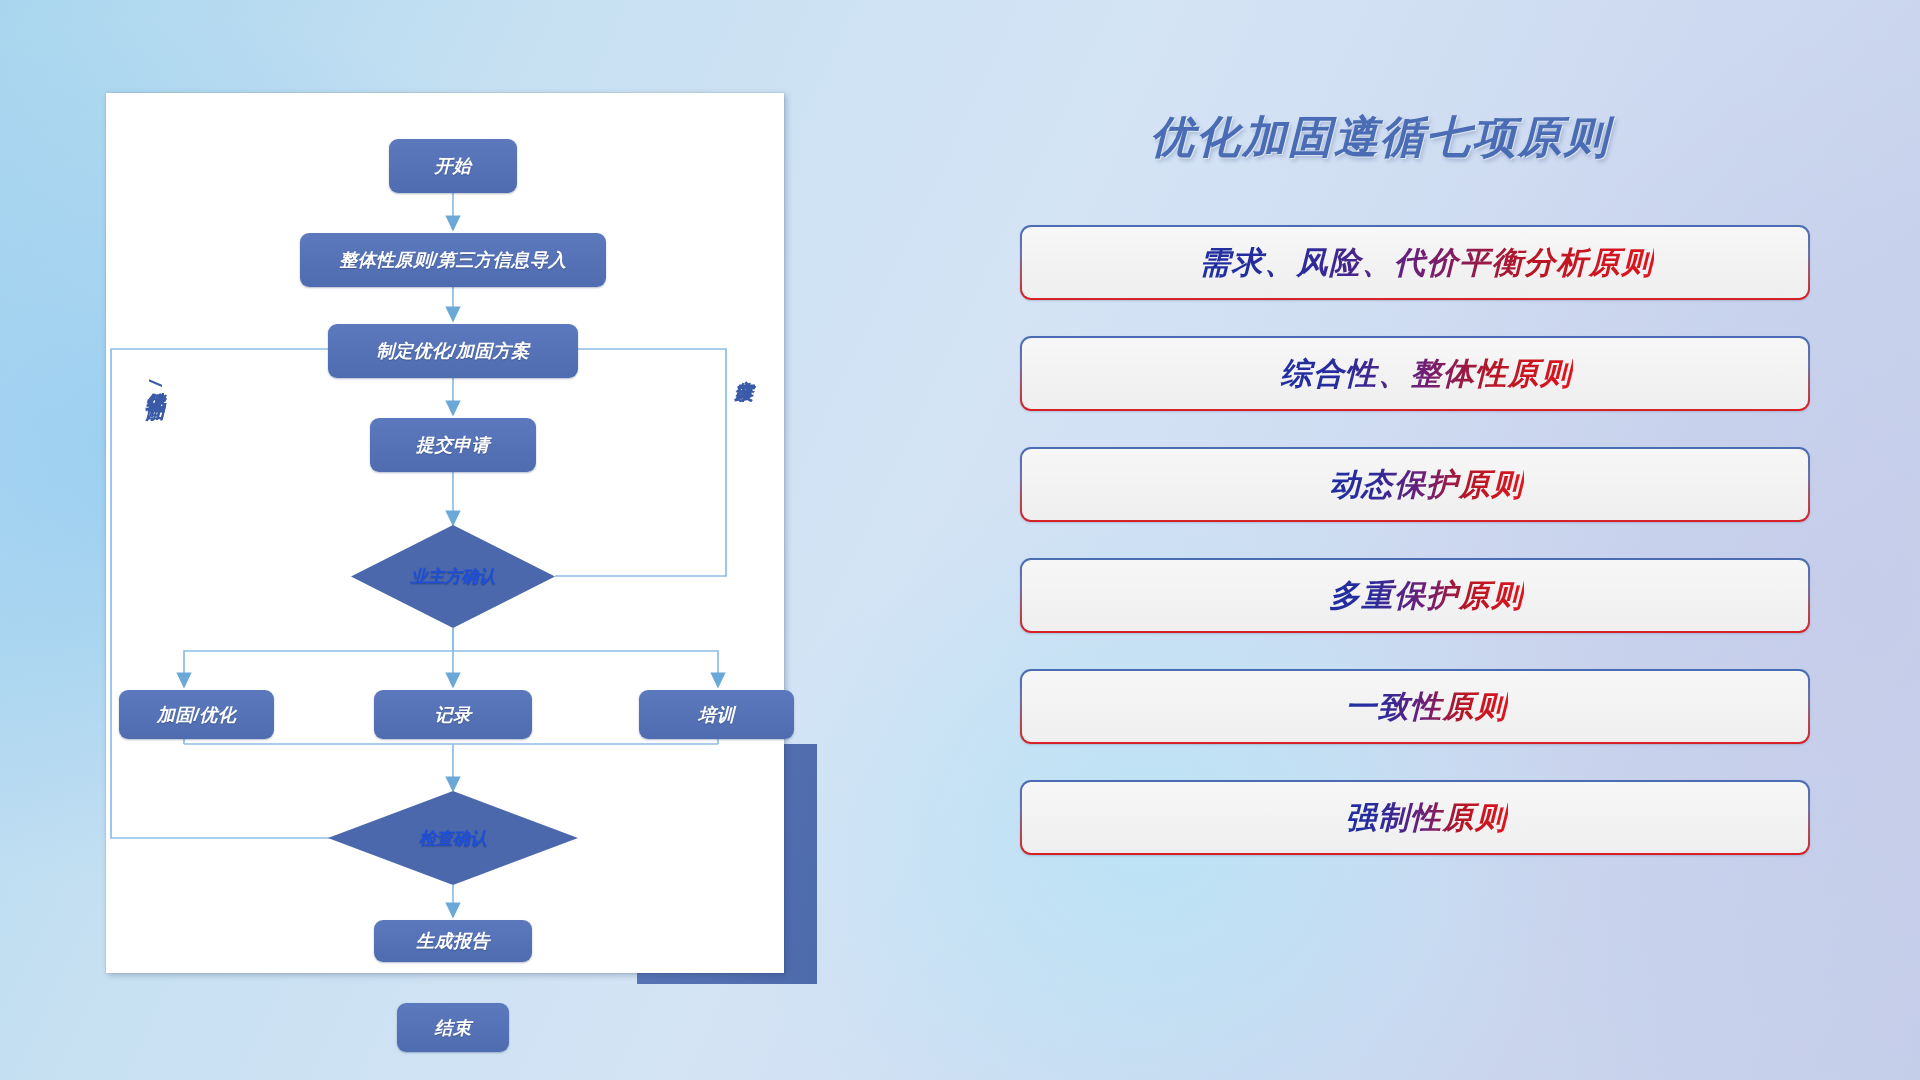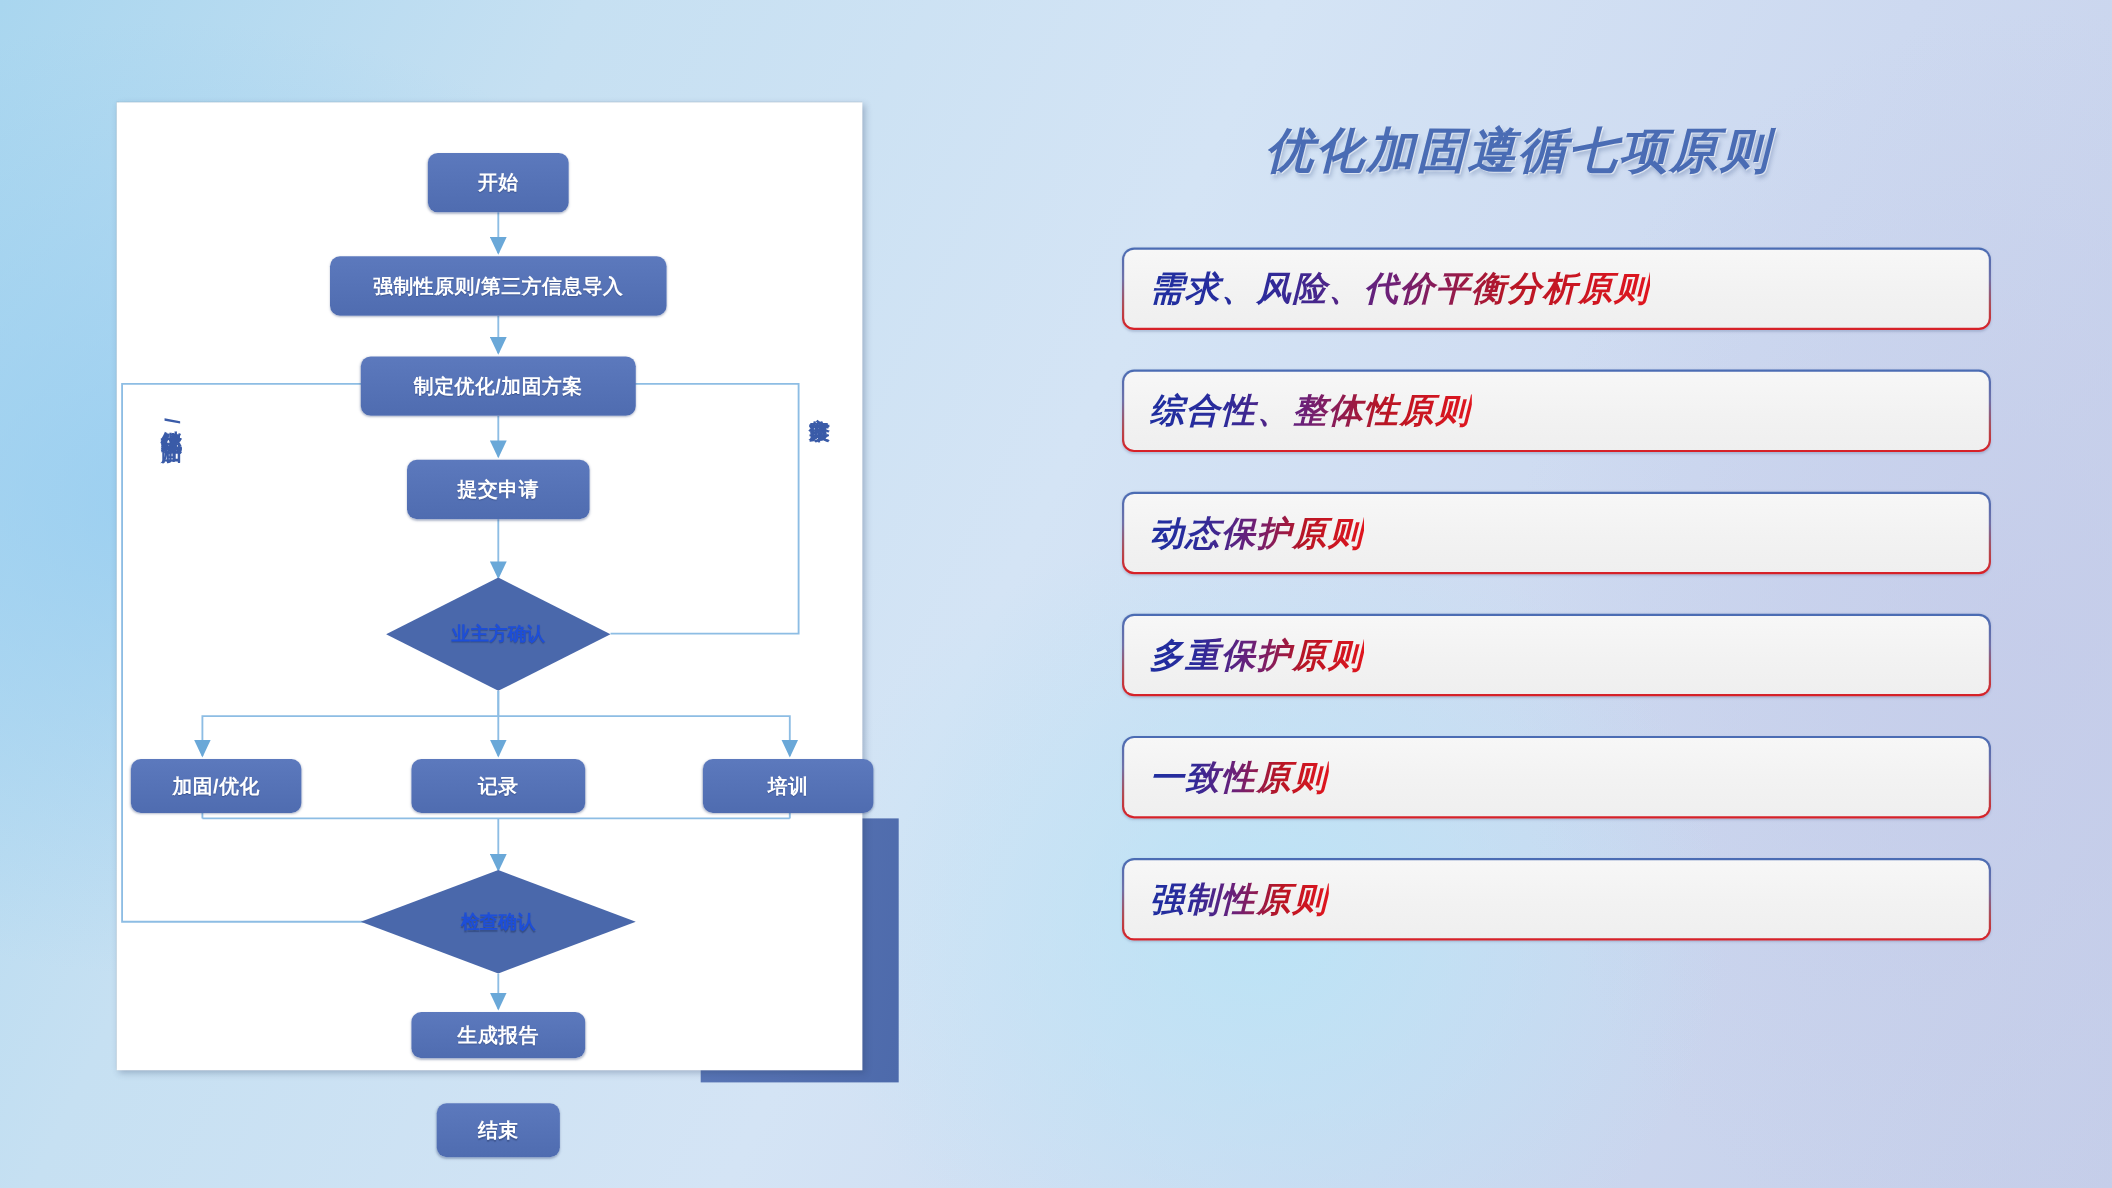--- a/index.html
+++ b/index.html
@@ -8,21 +8,21 @@
     font-family: "Liberation Sans", "DejaVu Sans", sans-serif;
     background:
       radial-gradient(ellipse 900px 700px at 8% 42%, rgba(150,205,240,0.85) 0%, rgba(150,205,240,0) 62%),
       radial-gradient(ellipse 700px 620px at 60% 78%, rgba(186,228,246,0.9) 0%, rgba(186,228,246,0) 60%),
       radial-gradient(ellipse 760px 900px at 97% 55%, rgba(196,203,233,0.75) 0%, rgba(196,203,233,0) 65%),
       linear-gradient(115deg, #a9d6ef 0%, #c6e0f2 22%, #d4e4f5 48%, #cdd9f0 72%, #c5cee9 100%);
     position:relative;
   }
 
   
-  #left-panel { position:absolute; left:0; top:0; width:860px; height:1080px; }
+  #left-panel { position:absolute; left:0; top:0; width:860px; height:1080px;font-style:italic; }
 
   #card-shadow-block {
     position:absolute; left:637px; top:744px; width:180px; height:240px;
     background:linear-gradient(100deg,#5a77b8 0%,#5470b0 55%,#4d6aab 100%);
   }
   #flow-card {
     position:absolute; left:106px; top:93px; width:678px; height:880px;
     background:#ffffff;
     box-shadow: 2px 2px 6px rgba(40,60,100,0.30), 0 0 1px rgba(0,0,0,.25);
   }
@@ -85,21 +85,21 @@
     margin-bottom:36px;
     border-radius:11px;
     padding:2px;
     background:linear-gradient(180deg,#4a6cb4 0%,#6f70a8 38%,#b3484f 72%,#d81f26 100%);
     box-shadow:0 1px 2px rgba(70,90,140,.25);
   }
   .principle-inner {
     height:100%; width:100%;
     border-radius:9px;
     background:linear-gradient(180deg,#f7f7f7 0%,#f2f2f2 55%,#efefef 100%);
-    display:flex; align-items:center; justify-content:flex-start;padding-left:23px;
+    display:flex; align-items:center; justify-content:center;padding-left:23px;
   }
   .principle-text {
     font-size:31px; font-weight:700; letter-spacing:1.5px;
     background:linear-gradient(90deg,#1f2fa0 0%,#2a2b9c 22%,#6c2078 48%,#b71625 72%,#e0151e 100%);
     -webkit-background-clip:text; background-clip:text;
     -webkit-text-fill-color:transparent; color:transparent;
     white-space:nowrap;
   }
 </style>
 </head>
@@ -147,21 +147,21 @@
 
         <path d="M78,651 L612,651"></path>
         <path d="M78,651 L78,616"></path>
         <path d="M612,651 L612,616"></path>
       </g>
     </svg>
 
     <div class="flow-layer">
       <div class="node" style="left:283px; top:46px; width:128px; height:54px; font-size:18px;">开始</div>
 
-      <div class="node" style="left:194px; top:140px; width:306px; height:54px; font-size:18px;">强制性原则/第三方信息导入</div>
+      <div class="node" style="left:194px; top:140px; width:306px; height:54px; font-size:18px;">整体性原则/第三方信息导入</div>
 
       <div class="node" style="left:222px; top:231px; width:250px; height:54px; font-size:18px;">制定优化/加固方案</div>
 
       <div class="node" style="left:264px; top:325px; width:166px; height:54px; font-size:18px;">提交申请</div>
 
       <div class="diamond-wrap" style="left:245px; top:432px; width:204px; height:103px;">
         <svg width="204" height="103" viewBox="0 0 204 103">
           <polygon points="102,0 204,51.5 102,103 0,51.5" fill="#4a68ab"></polygon>
         </svg>
         <span>业主方确认</span>

